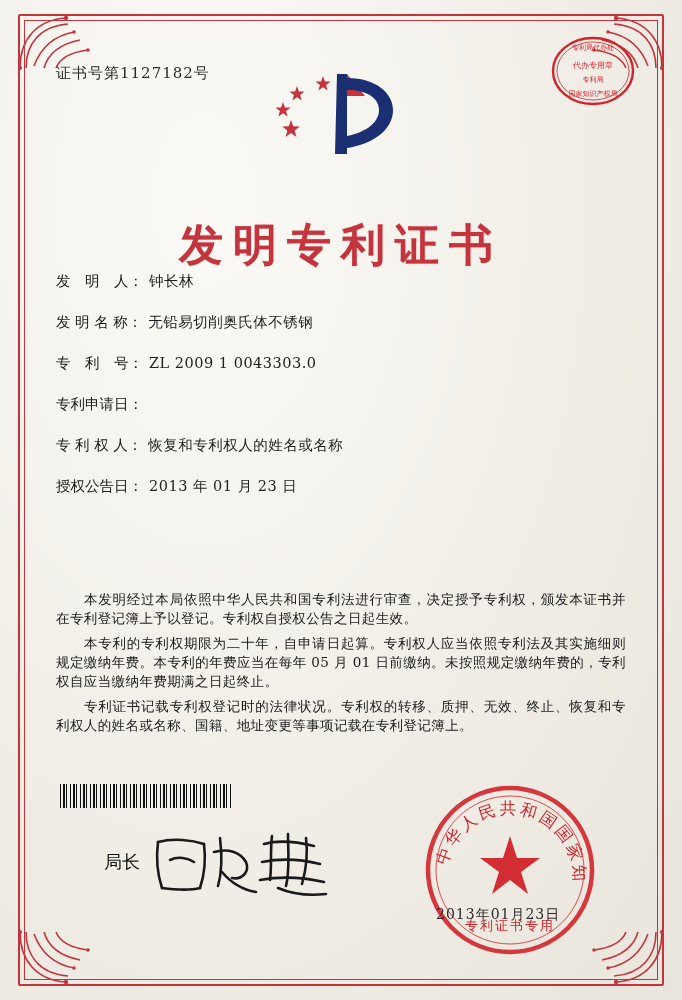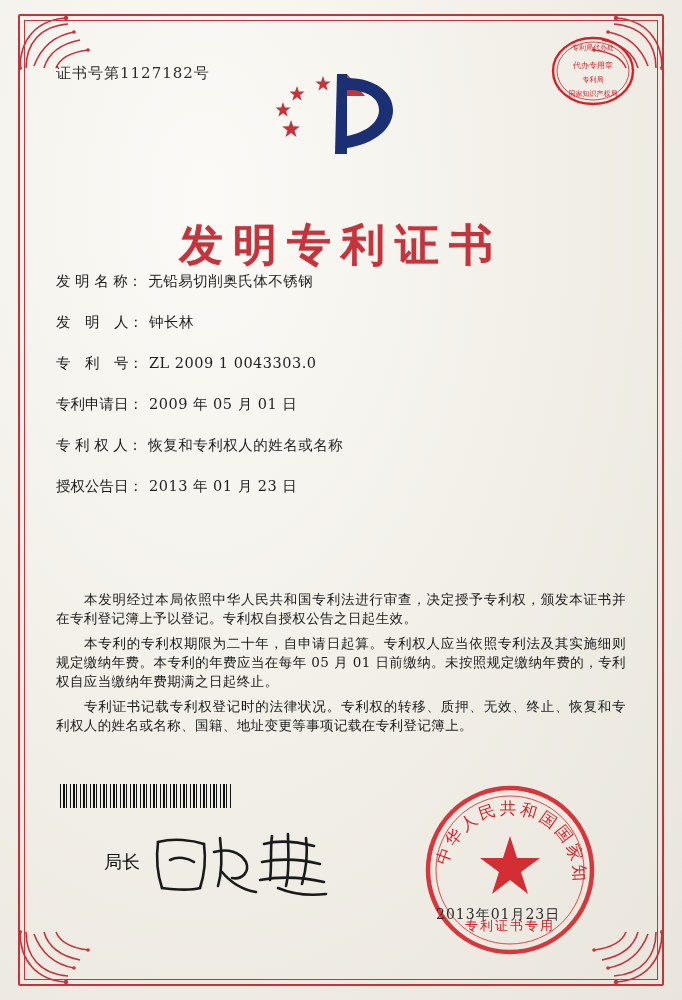--- a/index.html
+++ b/index.html
@@ -290,34 +290,33 @@
       <text x="43" y="40" font-size="8" fill="#d2232a" text-anchor="middle" font-family="DejaVu Serif, serif">代办专用章</text>
       <text x="43" y="54" font-size="7" fill="#d2232a" text-anchor="middle" font-family="DejaVu Serif, serif">专利局</text>
       <text x="43" y="68" font-size="7" fill="#d2232a" text-anchor="middle" font-family="DejaVu Serif, serif">国家知识产权局</text>
     </svg>
   </div>
 
   <div class="title">发明专利证书</div>
 
   <div class="fields">
     <div class="field">
+      <span class="lbl">发　明　人：</span>
+      <span class="val">钟长林</span>
+    </div>
+    <div class="field">
       <span class="lbl">发 明 名 称：</span>
       <span class="val">无铅易切削奥氏体不锈钢</span>
     </div>
     <div class="field">
-      <span class="lbl">发　明　人：</span>
-      <span class="val">钟长林</span>
-    </div>
-    <div class="field">
       <span class="lbl">专　利　号：</span>
       <span class="val">ZL 2009 1 0043303.0</span>
     </div>
     <div class="field">
       <span class="lbl">专利申请日：</span>
-      <span class="val">2009 年 05 月 01 日</span>
     </div>
     <div class="field">
       <span class="lbl">专 利 权 人：</span>
       <span class="val">恢复和专利权人的姓名或名称</span>
     </div>
     <div class="field">
       <span class="lbl">授权公告日：</span>
       <span class="val">2013 年 01 月 23 日</span>
     </div>
   </div>

